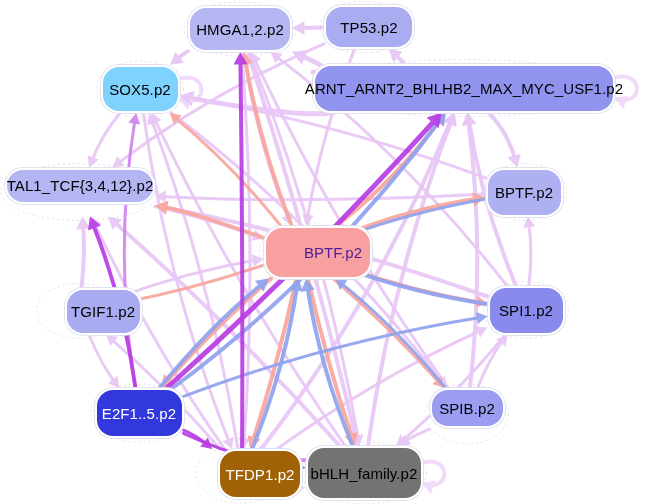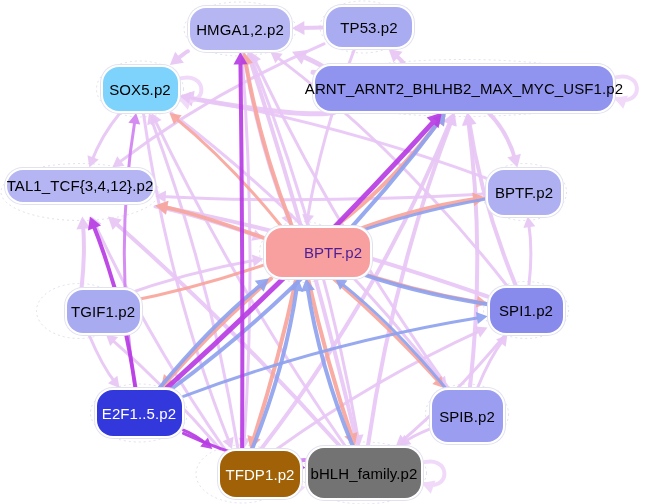--- a/index.html
+++ b/index.html
@@ -339,21 +339,21 @@
     </div>
     <div class="node" style="left: 42.5px; top: 289.5px; width: 73px; height: 43px; background: rgb(169, 171, 240); color: rgb(0, 0, 0); margin-left: 24px;">
       <span>TGIF1.p2</span>
     </div>
     <div class="node" style="left: 489.5px; top: 287.5px; width: 73px; height: 45px; background: rgb(136, 139, 236); color: rgb(0, 0, 0);">
       <span>SPI1.p2</span>
     </div>
     <div class="node" style="left: 96.5px; top: 390px; width: 85px; height: 46px; background: rgb(51, 56, 220); color: rgb(255, 255, 255);">
       <span>E2F1..5.p2</span>
     </div>
-    <div class="node" style="left: 431.5px; top: 390px; width: 71px; height: 52px; background: rgb(155, 157, 240); color: rgb(0, 0, 0);">
+    <div class="node" style="left: 431.5px; top: 390px; width: 71px; height: 36px; background: rgb(155, 157, 240); color: rgb(0, 0, 0);">
       <span>SPIB.p2</span>
     </div>
     <div class="node" style="left: 220px; top: 451px; width: 80px; height: 46px; background: #a16207; color: rgb(255, 255, 255);">
       <span>TFDP1.p2</span>
     </div>
     <div class="node" style="left: 307.5px; top: 448px; width: 113px; height: 50px; background: #737373; color: rgb(0, 0, 0);">
       <span>bHLH_family.p2</span>
     </div>
   </div>
 

